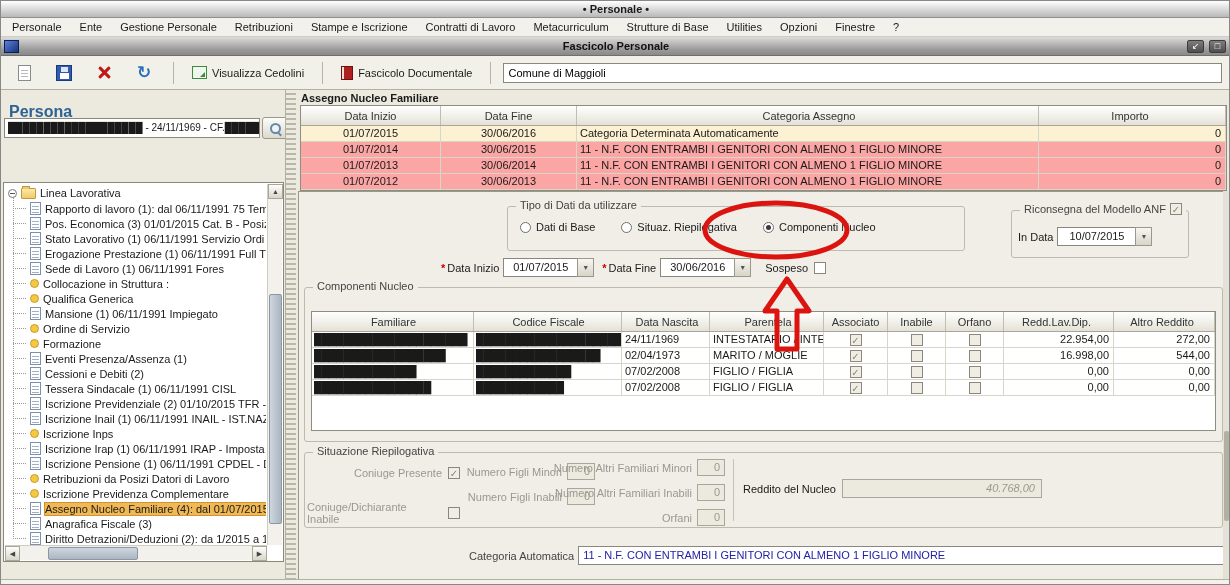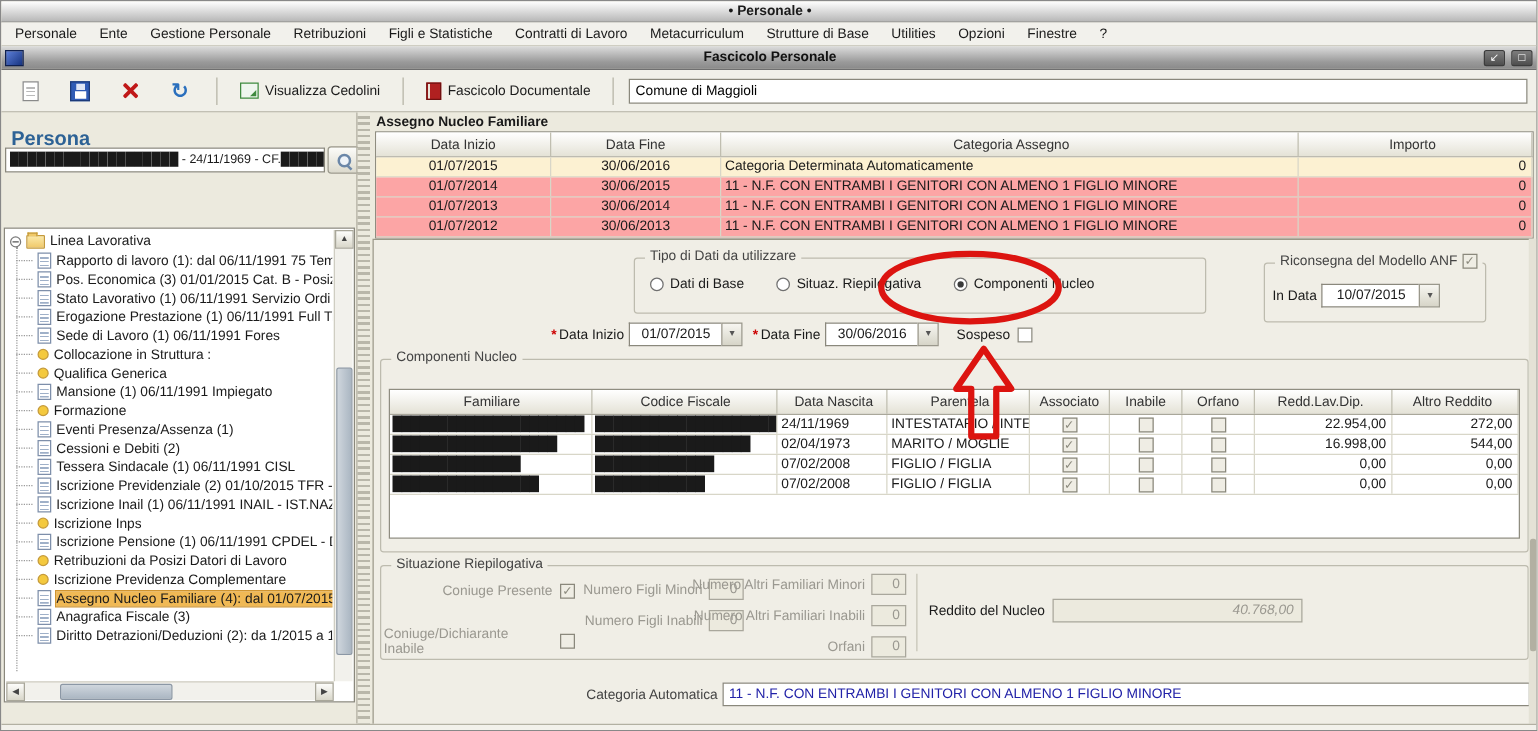--- a/index.html
+++ b/index.html
@@ -215,21 +215,21 @@
 <div id="screen">
 
   <div id="app-titlebar" class="abs">
     <span>• Personale •</span>
   </div>
   <div id="menubar" class="abs">
       <span class="menu-item">Personale</span>
       <span class="menu-item">Ente</span>
       <span class="menu-item">Gestione Personale</span>
       <span class="menu-item">Retribuzioni</span>
-      <span class="menu-item">Figli e Statistiche</span>
+      <span class="menu-item">Stampe e Iscrizione</span>
       <span class="menu-item">Contratti di Lavoro</span>
       <span class="menu-item">Metacurriculum</span>
       <span class="menu-item">Strutture di Base</span>
       <span class="menu-item">Utilities</span>
       <span class="menu-item">Opzioni</span>
       <span class="menu-item">Finestre</span>
       <span class="menu-item">?</span>
     </div>
   <div id="win-titlebar" class="abs">
     <span id="win-icon"></span>
@@ -307,20 +307,24 @@
           <div class="tree-row">
             <span class="t-icon dot"></span>
             <span class="t-label">Qualifica Generica</span>
           </div>
           <div class="tree-row">
             <span class="t-icon doc"></span>
             <span class="t-label">Mansione (1) 06/11/1991  Impiegato</span>
           </div>
           <div class="tree-row">
             <span class="t-icon dot"></span>
+            <span class="t-label">Ordine di Servizio</span>
+          </div>
+          <div class="tree-row">
+            <span class="t-icon dot"></span>
             <span class="t-label">Formazione</span>
           </div>
           <div class="tree-row">
             <span class="t-icon doc"></span>
             <span class="t-label">Eventi Presenza/Assenza (1)</span>
           </div>
           <div class="tree-row">
             <span class="t-icon doc"></span>
             <span class="t-label">Cessioni e Debiti (2)</span>
           </div>
@@ -332,20 +336,24 @@
             <span class="t-icon doc"></span>
             <span class="t-label">Iscrizione Previdenziale (2) 01/10/2015 TFR - C</span>
           </div>
           <div class="tree-row">
             <span class="t-icon doc"></span>
             <span class="t-label">Iscrizione Inail (1) 06/11/1991 INAIL - IST.NAZ</span>
           </div>
           <div class="tree-row">
             <span class="t-icon dot"></span>
             <span class="t-label">Iscrizione Inps</span>
+          </div>
+          <div class="tree-row">
+            <span class="t-icon doc"></span>
+            <span class="t-label">Iscrizione Irap (1) 06/11/1991 IRAP - Imposta</span>
           </div>
           <div class="tree-row">
             <span class="t-icon doc"></span>
             <span class="t-label">Iscrizione Pensione (1) 06/11/1991 CPDEL - Dip</span>
           </div>
           <div class="tree-row">
             <span class="t-icon dot"></span>
             <span class="t-label">Retribuzioni da Posizi Datori di Lavoro</span>
           </div>
           <div class="tree-row">

